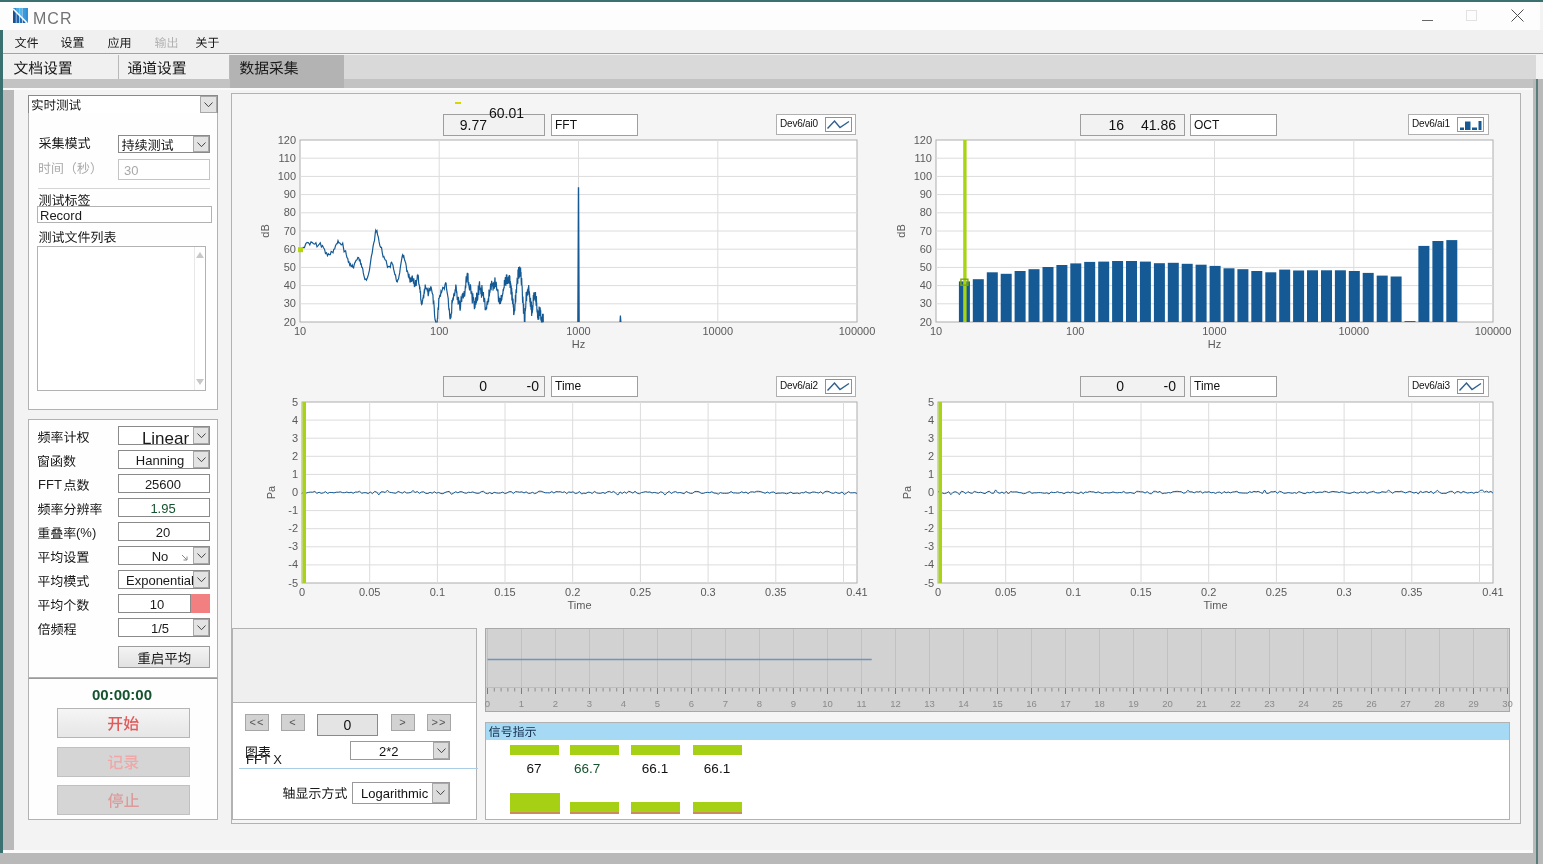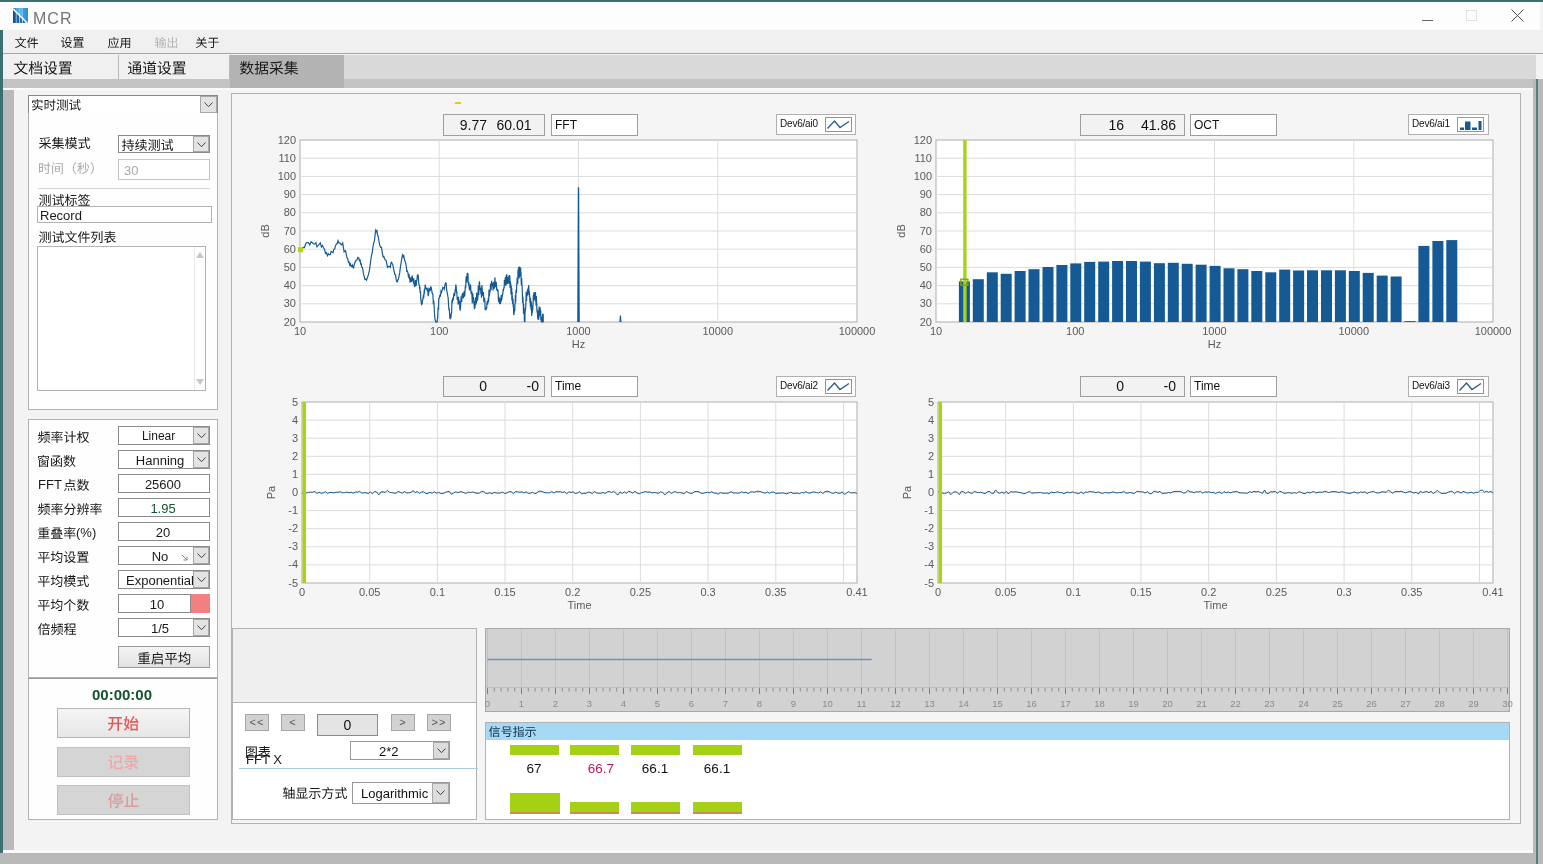--- a/index.html
+++ b/index.html
@@ -112,21 +112,21 @@
     <path d="M4 0 L8 6 L0 6 Z" fill="#c8c8c8"></path>
   </svg>
 <svg style="position:absolute;left:196px;top:379px" width="8" height="6" viewBox="0 0 8 6">
     <path d="M4 6 L8 0 L0 0 Z" fill="#c8c8c8"></path>
   </svg>
 <div style="position:absolute;left:28px;top:419px;width:190px;height:259px;background:#fefefe;border:1px solid #b2b2b2"></div>
 <svg style="position:absolute;left:38.0px;top:430.5px;overflow:visible" width="51.1" height="12.1" viewBox="0.5 -11.0 51.1 12.1">
     <path d="M9.1 -6.5C9.1 -2.0 8.9 -0.5 5.8 0.4C6.0 0.6 6.2 0.9 6.3 1.1C9.7 0.1 9.9 -1.7 9.9 -6.5ZM9.5 -1.1C10.3 -0.4 11.5 0.5 12.0 1.1L12.6 0.4C12.0 -0.1 10.9 -1.0 10.0 -1.6ZM5.6 -5.0C4.9 -2.3 3.4 -0.5 0.6 0.3C0.8 0.5 1.1 0.8 1.1 1.1C4.1 0.0 5.7 -1.9 6.4 -4.8ZM1.7 -5.2C1.5 -4.2 1.0 -3.2 0.5 -2.6C0.7 -2.5 1.1 -2.2 1.2 -2.1C1.8 -2.8 2.3 -3.9 2.5 -5.0ZM7.1 -7.9V-1.8H7.9V-7.1H11.1V-1.8H12.0V-7.9H9.6L10.2 -9.3H12.3V-10.2H6.7V-9.3H9.2C9.1 -8.8 8.9 -8.3 8.7 -7.9ZM1.5 -9.8V-6.9H0.5V-6.0H3.2V-2.1H4.1V-6.0H6.5V-6.9H4.3V-8.5H6.2V-9.3H4.3V-10.9H3.5V-6.9H2.3V-9.8Z M23.8 -8.4C23.3 -7.8 22.5 -7.1 21.9 -6.7L22.6 -6.2C23.2 -6.6 24.0 -7.3 24.6 -7.9ZM13.7 -4.4 14.2 -3.6C15.1 -4.0 16.1 -4.6 17.1 -5.1L17.0 -5.9C15.8 -5.3 14.5 -4.7 13.7 -4.4ZM14.1 -7.8C14.8 -7.3 15.7 -6.7 16.1 -6.3L16.8 -6.9C16.3 -7.3 15.5 -7.9 14.8 -8.3ZM21.8 -5.3C22.7 -4.8 23.8 -4.0 24.4 -3.5L25.1 -4.0C24.5 -4.6 23.4 -5.3 22.5 -5.8ZM13.7 -2.6V-1.7H19.0V1.0H20.0V-1.7H25.4V-2.6H20.0V-3.7H19.0V-2.6ZM18.7 -10.8C18.9 -10.5 19.1 -10.1 19.3 -9.8H13.9V-8.9H18.7C18.3 -8.2 17.9 -7.7 17.7 -7.5C17.5 -7.3 17.3 -7.1 17.1 -7.1C17.2 -6.9 17.3 -6.5 17.4 -6.3C17.6 -6.4 17.9 -6.4 19.4 -6.5C18.7 -5.9 18.2 -5.4 17.9 -5.2C17.5 -4.8 17.1 -4.6 16.9 -4.5C17.0 -4.3 17.1 -3.9 17.1 -3.7C17.4 -3.8 17.9 -3.9 21.3 -4.2C21.4 -4.0 21.6 -3.7 21.6 -3.5L22.4 -3.9C22.1 -4.5 21.5 -5.4 20.9 -6.1L20.2 -5.8C20.4 -5.5 20.6 -5.2 20.8 -4.9L18.5 -4.7C19.6 -5.6 20.8 -6.8 21.8 -8.0L21.0 -8.4C20.8 -8.1 20.4 -7.7 20.1 -7.4L18.5 -7.3C18.9 -7.7 19.3 -8.3 19.7 -8.9H25.2V-9.8H20.4C20.2 -10.1 19.9 -10.6 19.6 -11.0Z M27.8 -10.1C28.5 -9.5 29.4 -8.6 29.8 -8.0L30.5 -8.7C30.1 -9.3 29.1 -10.1 28.4 -10.7ZM26.6 -6.8V-5.9H28.7V-1.2C28.7 -0.7 28.3 -0.3 28.0 -0.1C28.2 0.1 28.5 0.5 28.5 0.8C28.8 0.5 29.1 0.2 31.6 -1.5C31.5 -1.7 31.3 -2.1 31.3 -2.4L29.7 -1.3V-6.8ZM34.1 -10.9V-6.6H30.8V-5.6H34.1V1.0H35.2V-5.6H38.5V-6.6H35.2V-10.9Z M50.1 -8.8C49.7 -6.5 48.9 -4.6 47.9 -3.1C46.9 -4.7 46.3 -6.5 45.9 -8.8ZM44.5 -9.7V-8.8H45.0C45.4 -6.1 46.1 -4.0 47.2 -2.3C46.2 -1.2 45.0 -0.3 43.8 0.2C44.0 0.4 44.2 0.8 44.4 1.0C45.7 0.4 46.8 -0.4 47.8 -1.5C48.6 -0.6 49.6 0.3 50.9 1.1C51.0 0.8 51.3 0.5 51.6 0.3C50.3 -0.5 49.3 -1.3 48.5 -2.3C49.8 -4.1 50.7 -6.5 51.2 -9.6L50.5 -9.8L50.4 -9.7ZM41.8 -10.9V-8.2H39.6V-7.3H41.5C41.1 -5.4 40.1 -3.4 39.2 -2.3C39.4 -2.0 39.7 -1.6 39.8 -1.3C40.5 -2.3 41.2 -3.9 41.8 -5.5V1.0H42.7V-5.6C43.3 -4.9 44.0 -3.9 44.3 -3.4L44.9 -4.3C44.6 -4.6 43.1 -6.3 42.7 -6.7V-7.3H44.5V-8.2H42.7V-10.9Z" fill="#1a1a1a"></path>
   </svg>
 <div style="position:absolute;left:118px;top:426px;width:92px;height:19px;background:#fff;border:1px solid #8a8a8a"></div>
-<div class="t" style="left:141.9px;top:429px;font-size:12px;color:#1a1a1a">Linear</div>
+<div class="t" style="left:141.9px;top:429px;font-size:17px;color:#1a1a1a">Linear</div>
 <div style="position:absolute;left:193px;top:427px;width:16px;height:17px;background:#e3e3e3;border:1px solid #a8a8a8"></div>
 <svg style="position:absolute;left:196.5px;top:433px" width="9" height="6" viewBox="0 0 9 6">
     <path d="M0.5 0.5 L4.5 4.7 L8.5 0.5" stroke="#444" fill="none"></path>
   </svg>
 <svg style="position:absolute;left:38.0px;top:454.5px;overflow:visible" width="37.6" height="12.1" viewBox="1.0 -11.0 37.6 12.1">
     <path d="M4.8 -8.7C3.8 -7.9 2.4 -7.3 1.1 -6.9L1.6 -6.2C3.0 -6.6 4.4 -7.4 5.5 -8.3ZM7.5 -8.2C8.8 -7.6 10.5 -6.7 11.4 -6.1L12.0 -6.7C11.1 -7.4 9.4 -8.2 8.1 -8.8ZM5.6 -7.4C5.4 -7.1 5.1 -6.5 4.8 -6.1H2.1V1.1H3.1V0.5H10.0V1.0H11.0V-6.1H5.8C6.1 -6.5 6.4 -6.9 6.6 -7.2ZM3.1 -0.2V-5.4H10.0V-0.2ZM4.7 -2.8C5.3 -2.6 5.8 -2.4 6.4 -2.1C5.6 -1.6 4.6 -1.3 3.6 -1.1C3.8 -0.9 3.9 -0.6 4.0 -0.4C5.1 -0.7 6.2 -1.1 7.1 -1.7C7.8 -1.4 8.4 -1.0 8.8 -0.7L9.3 -1.2C8.9 -1.5 8.3 -1.9 7.7 -2.2C8.3 -2.7 8.8 -3.4 9.2 -4.1L8.6 -4.4L8.5 -4.4H5.6C5.7 -4.6 5.8 -4.8 5.9 -5.0L5.1 -5.1C4.8 -4.5 4.3 -3.7 3.6 -3.2C3.7 -3.1 4.0 -2.9 4.1 -2.7C4.5 -3.0 4.8 -3.4 5.1 -3.7H8.1C7.8 -3.3 7.4 -2.9 7.0 -2.5C6.4 -2.8 5.8 -3.1 5.2 -3.3ZM5.5 -10.7C5.7 -10.5 5.8 -10.1 6.0 -9.8H1.0V-7.8H2.0V-9.0H11.0V-7.8H12.0V-9.8H7.2C7.0 -10.2 6.8 -10.6 6.6 -11.0Z M15.7 -7.0C16.4 -6.4 17.1 -5.5 17.5 -5.0L18.1 -5.6C17.8 -6.1 17.0 -6.9 16.3 -7.5ZM14.1 -8.0V0.3H23.9V1.0H24.9V-8.0H23.9V-0.6H15.1V-8.0ZM19.0 -7.9V-5.2C17.7 -4.3 16.3 -3.4 15.4 -2.9L15.9 -2.1C16.8 -2.7 17.9 -3.5 19.0 -4.3V-2.2C19.0 -2.1 19.0 -2.0 18.8 -2.0C18.6 -2.0 18.0 -2.0 17.4 -2.0C17.6 -1.8 17.7 -1.4 17.7 -1.1C18.6 -1.1 19.2 -1.1 19.5 -1.3C19.9 -1.4 20.0 -1.7 20.0 -2.2V-4.7C21.1 -3.8 22.2 -2.7 22.8 -1.9L23.4 -2.6C22.9 -3.2 22.1 -4.0 21.2 -4.7C21.9 -5.4 22.7 -6.3 23.3 -7.2L22.5 -7.6C22.1 -6.9 21.3 -5.9 20.6 -5.2L20.0 -5.7V-7.5C21.2 -8.1 22.6 -9.0 23.5 -9.9L22.8 -10.4L22.6 -10.4H15.4V-9.5H21.6C20.8 -8.9 19.9 -8.3 19.0 -7.9Z M31.8 -10.7C31.5 -10.2 31.1 -9.4 30.8 -8.9L31.4 -8.6C31.8 -9.1 32.2 -9.7 32.6 -10.3ZM27.1 -10.3C27.5 -9.8 27.8 -9.0 27.9 -8.6L28.7 -8.9C28.6 -9.4 28.2 -10.1 27.9 -10.6ZM31.3 -3.4C31.0 -2.7 30.6 -2.1 30.1 -1.6C29.6 -1.9 29.1 -2.1 28.6 -2.3C28.8 -2.7 29.0 -3.0 29.2 -3.4ZM27.4 -2.0C28.1 -1.7 28.8 -1.4 29.4 -1.1C28.6 -0.5 27.6 -0.1 26.5 0.2C26.7 0.4 26.9 0.7 27.0 0.9C28.2 0.6 29.3 0.1 30.2 -0.7C30.7 -0.4 31.1 -0.1 31.4 0.1L32.0 -0.6C31.7 -0.8 31.3 -1.0 30.9 -1.2C31.6 -2.0 32.1 -2.9 32.4 -4.0L31.9 -4.2L31.7 -4.2H29.6L29.9 -4.9L29.0 -5.0C28.9 -4.8 28.8 -4.5 28.7 -4.2H26.9V-3.4H28.3C28.0 -2.9 27.7 -2.4 27.4 -2.0ZM29.3 -10.9V-8.5H26.6V-7.7H29.0C28.4 -6.9 27.4 -6.0 26.5 -5.7C26.7 -5.5 26.9 -5.1 27.0 -4.9C27.8 -5.3 28.7 -6.1 29.3 -6.8V-5.3H30.3V-7.0C30.9 -6.6 31.7 -6.0 32.0 -5.7L32.5 -6.4C32.2 -6.6 31.1 -7.3 30.4 -7.7H32.9V-8.5H30.3V-10.9ZM34.2 -10.8C33.9 -8.5 33.3 -6.3 32.3 -5.0C32.5 -4.8 32.8 -4.5 33.0 -4.4C33.3 -4.9 33.6 -5.4 33.9 -6.1C34.2 -4.8 34.5 -3.6 35.0 -2.6C34.3 -1.4 33.3 -0.4 31.9 0.3C32.0 0.5 32.3 0.9 32.4 1.1C33.7 0.4 34.7 -0.5 35.5 -1.7C36.2 -0.6 37.0 0.3 38.0 0.9C38.1 0.7 38.4 0.3 38.6 0.2C37.5 -0.4 36.7 -1.4 36.0 -2.6C36.7 -3.9 37.2 -5.5 37.4 -7.5H38.3V-8.4H34.6C34.8 -9.1 35.0 -9.9 35.1 -10.7ZM36.5 -7.5C36.3 -6.0 36.0 -4.7 35.5 -3.6C35.0 -4.8 34.7 -6.1 34.4 -7.5Z" fill="#1a1a1a"></path>
   </svg>
 <div style="position:absolute;left:118px;top:450px;width:92px;height:19px;background:#fff;border:1px solid #8a8a8a"></div>
 <div class="t" style="left:135.8px;top:453px;font-size:13px;color:#1a1a1a">Hanning</div>
 <div style="position:absolute;left:193px;top:451px;width:16px;height:17px;background:#e3e3e3;border:1px solid #a8a8a8"></div>
@@ -201,21 +201,21 @@
     <path d="M1.8 -12.2C2.7 -11.4 3.9 -10.3 4.4 -9.6L5.5 -10.7C4.9 -11.4 3.7 -12.4 2.8 -13.2ZM0.7 -8.5V-7.1H3.1V-1.7C3.1 -0.8 2.7 -0.3 2.4 -0.0C2.6 0.2 3.0 0.8 3.2 1.1C3.4 0.8 3.9 0.4 6.6 -1.6C6.4 -1.9 6.2 -2.5 6.1 -2.9L4.6 -1.9V-8.5ZM6.7 -12.4V-10.9H12.9V-7.2H7.0V-1.2C7.0 0.6 7.6 1.1 9.6 1.1C10.0 1.1 12.5 1.1 12.9 1.1C14.8 1.1 15.3 0.4 15.5 -2.3C15.0 -2.4 14.4 -2.7 14.0 -3.0C13.9 -0.8 13.8 -0.4 12.8 -0.4C12.3 -0.4 10.1 -0.4 9.7 -0.4C8.7 -0.4 8.5 -0.5 8.5 -1.2V-5.8H12.9V-5.0H14.4V-12.4Z M18.0 -4.9C19.0 -4.3 20.3 -3.4 20.9 -2.8L22.0 -3.9C21.3 -4.5 20.0 -5.3 19.0 -5.8ZM18.1 -12.7V-11.3H27.6L27.6 -10.1H18.6V-8.7H27.5L27.4 -7.5H17.0V-6.2H23.2V-3.4C20.9 -2.5 18.5 -1.5 17.0 -1.0L17.8 0.4C19.3 -0.3 21.3 -1.1 23.2 -2.0V-0.2C23.2 0.0 23.1 0.1 22.8 0.1C22.6 0.1 21.7 0.1 20.8 0.1C21.0 0.4 21.3 1.0 21.3 1.4C22.6 1.4 23.4 1.4 24.0 1.2C24.6 1.0 24.7 0.6 24.7 -0.2V-3.3C26.1 -1.4 28.0 -0.0 30.3 0.7C30.5 0.3 30.9 -0.3 31.3 -0.6C29.6 -1.0 28.2 -1.8 27.1 -2.8C28.0 -3.4 29.2 -4.2 30.1 -5.0L28.8 -6.0C28.1 -5.2 27.1 -4.4 26.1 -3.7C25.6 -4.3 25.1 -5.0 24.7 -5.7V-6.2H31.1V-7.5H29.0C29.1 -9.1 29.2 -11.1 29.3 -12.7L28.1 -12.7L27.8 -12.7Z" fill="#efa7a7"></path>
   </svg>
 <div style="position:absolute;left:57px;top:785px;width:133px;height:30px;background:#d5d5d5;border:1px solid #c0c0c0"></div>
 <svg style="position:absolute;left:108.1px;top:792.5px;overflow:visible" width="30.8" height="14.9" viewBox="0.4 -13.6 30.8 14.9">
     <path d="M7.7 -9.1H12.6V-8.0H7.7ZM6.3 -10.1V-6.9H14.0V-10.1ZM4.9 -6.1V-3.3H6.2V-4.8H14.0V-3.3H15.3V-6.1ZM9.0 -13.2C9.2 -12.9 9.3 -12.5 9.5 -12.2H5.2V-10.9H15.3V-12.2H11.1C10.9 -12.6 10.6 -13.2 10.4 -13.6ZM6.4 -3.8V-2.6H9.4V-0.3C9.4 -0.1 9.3 -0.0 9.1 -0.0C8.8 0.0 7.9 0.0 7.1 -0.0C7.3 0.4 7.5 0.9 7.5 1.3C8.8 1.3 9.6 1.3 10.2 1.1C10.8 0.9 10.9 0.5 10.9 -0.2V-2.6H13.8V-3.8ZM4.0 -13.5C3.2 -11.1 1.9 -8.8 0.4 -7.2C0.7 -6.9 1.1 -6.1 1.2 -5.7C1.6 -6.1 2.0 -6.6 2.4 -7.2V1.3H3.8V-9.4C4.4 -10.6 5.0 -11.8 5.4 -13.0Z M18.9 -10.1V-1.0H16.7V0.5H31.2V-1.0H25.4V-6.8H30.5V-8.3H25.4V-13.5H23.8V-1.0H20.4V-10.1Z" fill="#db9b9b"></path>
   </svg>
 <div style="position:absolute;left:231px;top:93px;width:1290px;height:731px;background:#f5f5f5;border:1px solid #b2b2b2"></div>
 <div style="position:absolute;left:455px;top:102px;width:6px;height:2px;background:#d6d600"></div>
 <div style="position:absolute;left:443px;top:114px;width:102px;height:22px;background:#f2f2f2;border:1px solid #9e9e9e"></div>
 <div style="position:absolute;left:443px;top:117px;width:44px;font-size:14px;color:#111;text-align:right">9.77</div>
-<div style="position:absolute;left:489px;top:117px;width:50px;font-size:14px;color:#111;text-align:center">60.01</div>
+<div style="position:absolute;left:489px;top:105px;width:50px;font-size:14px;color:#111;text-align:left">60.01</div>
 <div style="position:absolute;left:551px;top:114px;width:87px;height:22px;background:#fff;border:1px solid #9e9e9e"></div>
 <div style="position:absolute;left:555px;top:117.5px;font-size:12px;color:#111">FFT</div>
 <div style="position:absolute;left:776px;top:114px;width:80px;height:21px;background:#fff;border:1px solid #b0b0b0"></div>
 <div style="position:absolute;left:780px;top:118px;font-size:10px;letter-spacing:-0.2px;color:#111">Dev6/ai0</div>
 <svg style="position:absolute;left:825px;top:117px" width="27" height="15" viewBox="0 0 27 15">
     <rect x="0.5" y="0.5" width="26" height="14" fill="#fff" stroke="#7596bd"></rect>
     <path d="M2.5 11.5 L9.5 4 L15 10.5 L24 4.5" stroke="#2e5f8f" fill="none" stroke-width="1.4"></path>
   </svg>
 <div style="position:absolute;left:1080px;top:114px;width:105px;height:22px;background:#f2f2f2;border:1px solid #9e9e9e"></div>
 <div style="position:absolute;left:1080px;top:117px;width:44px;font-size:14px;color:#111;text-align:right">16</div>
@@ -697,18 +697,18 @@
 <div style="position:absolute;left:485px;top:722px;width:1025px;height:98px;background:#fff;border:1px solid #b2b2b2"></div>
 <div style="position:absolute;left:486px;top:723px;width:1023px;height:17px;background:#a6d9f4"></div>
 <svg style="position:absolute;left:489.0px;top:725.5px;overflow:visible" width="46.9" height="11.1" viewBox="0.4 -10.1 46.9 11.1">
     <path d="M4.6 -6.4V-5.6H10.4V-6.4ZM4.6 -4.7V-3.9H10.4V-4.7ZM3.7 -8.1V-7.3H11.4V-8.1ZM6.5 -9.8C6.8 -9.3 7.2 -8.6 7.3 -8.2L8.1 -8.5C8.0 -8.9 7.6 -9.6 7.3 -10.1ZM4.4 -2.9V1.0H5.2V0.5H9.7V0.9H10.5V-2.9ZM5.2 -0.3V-2.2H9.7V-0.3ZM3.1 -10.0C2.5 -8.2 1.5 -6.4 0.4 -5.2C0.5 -5.0 0.8 -4.6 0.9 -4.4C1.3 -4.8 1.7 -5.4 2.0 -5.9V1.0H2.9V-7.4C3.3 -8.2 3.6 -9.0 3.9 -9.8Z M15.1 -8.8H20.8V-7.2H15.1ZM14.2 -9.6V-6.4H21.8V-9.6ZM12.8 -5.3V-4.5H15.2C15.0 -3.7 14.7 -2.9 14.4 -2.3H20.7C20.5 -0.9 20.3 -0.2 20.0 0.0C19.8 0.1 19.7 0.1 19.4 0.1C19.0 0.1 18.2 0.1 17.3 0.0C17.5 0.3 17.6 0.6 17.6 0.9C18.5 0.9 19.3 0.9 19.7 0.9C20.1 0.9 20.4 0.8 20.7 0.6C21.2 0.2 21.5 -0.7 21.7 -2.7C21.8 -2.8 21.8 -3.1 21.8 -3.1H15.8L16.2 -4.5H23.2V-5.3Z M34.0 -9.4C33.1 -9.0 31.6 -8.5 30.2 -8.2V-10.0H29.3V-6.6C29.3 -5.6 29.7 -5.3 31.1 -5.3C31.3 -5.3 33.6 -5.3 33.9 -5.3C35.0 -5.3 35.3 -5.7 35.5 -7.3C35.2 -7.4 34.8 -7.5 34.6 -7.6C34.6 -6.3 34.5 -6.1 33.8 -6.1C33.3 -6.1 31.5 -6.1 31.1 -6.1C30.3 -6.1 30.2 -6.2 30.2 -6.6V-7.5C31.7 -7.8 33.5 -8.2 34.7 -8.7ZM30.1 -1.6H34.1V-0.3H30.1ZM30.1 -2.3V-3.5H34.1V-2.3ZM29.3 -4.3V0.9H30.1V0.4H34.1V0.9H34.9V-4.3ZM26.2 -10.1V-7.7H24.5V-6.8H26.2V-4.2L24.4 -3.7L24.6 -2.8L26.2 -3.3V-0.1C26.2 0.1 26.1 0.1 26.0 0.1C25.8 0.1 25.3 0.1 24.8 0.1C24.9 0.4 25.0 0.7 25.1 0.9C25.9 1.0 26.3 0.9 26.7 0.8C27.0 0.6 27.1 0.4 27.1 -0.1V-3.6L28.7 -4.1L28.6 -4.9L27.1 -4.5V-6.8H28.5V-7.7H27.1V-10.1Z M38.8 -4.2C38.3 -2.9 37.4 -1.5 36.4 -0.7C36.6 -0.6 37.1 -0.3 37.2 -0.1C38.2 -1.1 39.1 -2.5 39.7 -4.0ZM44.2 -3.8C45.1 -2.7 46.0 -1.1 46.3 -0.1L47.2 -0.5C46.8 -1.5 45.9 -3.1 45.0 -4.2ZM37.8 -9.2V-8.3H46.2V-9.2ZM36.7 -6.3V-5.4H41.5V-0.2C41.5 -0.0 41.5 0.0 41.2 0.0C41.0 0.0 40.2 0.0 39.4 0.0C39.6 0.3 39.7 0.7 39.7 0.9C40.8 0.9 41.5 0.9 41.9 0.8C42.4 0.6 42.5 0.4 42.5 -0.2V-5.4H47.3V-6.3Z" fill="#16304f"></path>
   </svg>
 <div style="position:absolute;left:510px;top:745px;width:49px;height:10px;background:#a6d014"></div>
 <div style="position:absolute;left:570px;top:745px;width:49px;height:10px;background:#a6d014"></div>
 <div style="position:absolute;left:631px;top:745px;width:49px;height:10px;background:#a6d014"></div>
 <div style="position:absolute;left:693px;top:745px;width:49px;height:10px;background:#a6d014"></div>
 <div class="t" style="left:514px;top:761px;width:40px;text-align:center;font-size:13.5px;color:#111">67</div>
-<div class="t" style="left:574px;top:761px;width:40px;text-align:right;font-size:13.5px;color:#be185d">66.7</div>
+<div class="t" style="left:574px;top:761px;width:40px;text-align:left;font-size:13.5px;color:#14532d">66.7</div>
 <div class="t" style="left:635px;top:761px;width:40px;text-align:center;font-size:13.5px;color:#111">66.1</div>
 <div class="t" style="left:697px;top:761px;width:40px;text-align:center;font-size:13.5px;color:#111">66.1</div>
 <div style="position:absolute;left:510px;top:793px;width:50px;height:21px;background:#a6d014;border-bottom:2px solid #cc8a5e"></div>
 <div style="position:absolute;left:570px;top:802px;width:49px;height:12px;background:#a6d014;border-bottom:2px solid #cc8a5e"></div>
 <div style="position:absolute;left:631px;top:802px;width:49px;height:12px;background:#a6d014;border-bottom:2px solid #cc8a5e"></div>
 <div style="position:absolute;left:693px;top:802px;width:49px;height:12px;background:#a6d014;border-bottom:2px solid #cc8a5e"></div>
 </body></html>

